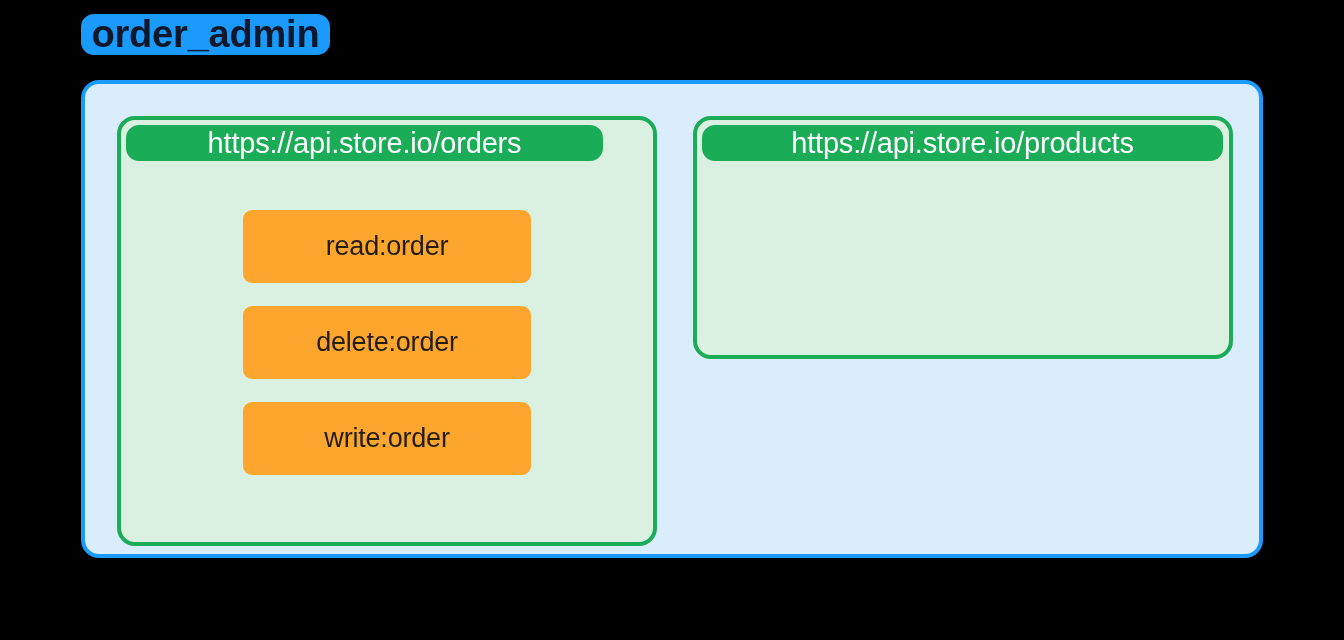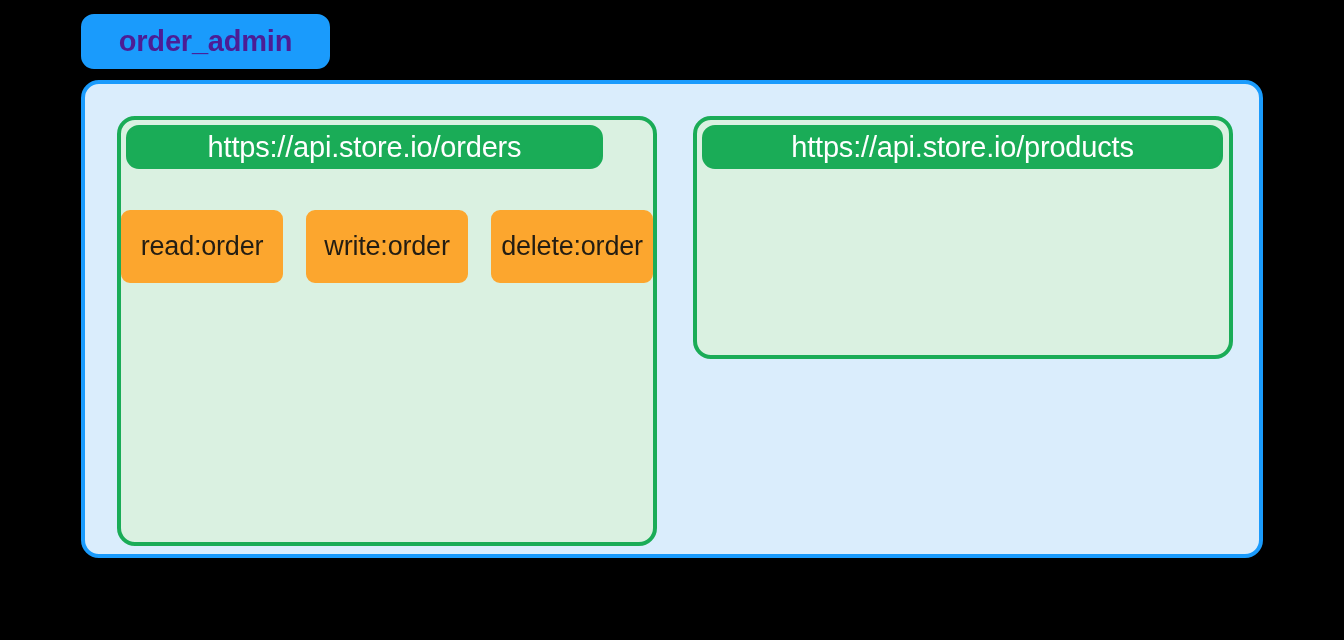--- a/index.html
+++ b/index.html
@@ -27,30 +27,30 @@
     position: absolute;
     left: 81px;
     top: 14px;
   }
 
   .scope-title {
     position: absolute;
     left: 0px;
     top: 0px;
     width: 249px;
-    height: 55px;
+    height: 41px;
     box-sizing: border-box;
     background: #1a9bfc;
     border: 3px solid #1a9bfc;
     border-radius: 13px;
     display: flex;
     align-items: center;
     justify-content: center;
-    color: #4c1d95;
-    font-size: 29px;
+    color: #0f172a;
+    font-size: 38px;
     font-weight: 700;
     letter-spacing: -0.2px;
     white-space: nowrap;
     z-index: 3;
   }
 
   .scope-body {
     position: absolute;
     left: 0px;
     top: 66px;
@@ -83,21 +83,21 @@
     left: 608px;
     top: 32px;
     width: 540px;
     height: 243px;
   }
 
   .resource-title {
     position: absolute;
     left: 5px;
     top: 5px;
-    height: 44px;
+    height: 36px;
     box-sizing: border-box;
     background: #1aac57;
     border: 3px solid #1aac57;
     border-radius: 13px;
     display: flex;
     align-items: center;
     justify-content: center;
     padding: 0 14px;
     color: #ffffff;
     font-size: 29px;
@@ -109,20 +109,21 @@
 
   .resource.orders .resource-title { width: 477px; }
   .resource.products .resource-title { width: 521px; }
 
   .scope-list {
     position: absolute;
     left: 0;
     right: 0;
     top: 90px;
     display: flex;
+    flex-direction: column;
     align-items: center;
     gap: 23px;
   }
 
   .scope-chip {
     box-sizing: border-box;
     width: 288px;
     height: 73px;
     background: #fca62e;
     border: 2px solid #fca62e;
@@ -145,22 +146,22 @@
   <div class="scope-group">
 
     <div class="scope-title">order_admin</div>
 
     <div class="scope-body">
 
       <div class="resource orders">
         <div class="resource-title">https://api.store.io/orders</div>
         <div class="scope-list">
           <div class="scope-chip">read:order</div>
+          <div class="scope-chip">delete:order</div>
           <div class="scope-chip">write:order</div>
-          <div class="scope-chip">delete:order</div>
         </div>
       </div>
 
       <div class="resource products">
         <div class="resource-title">https://api.store.io/products</div>
       </div>
 
     </div>
   </div>
 

